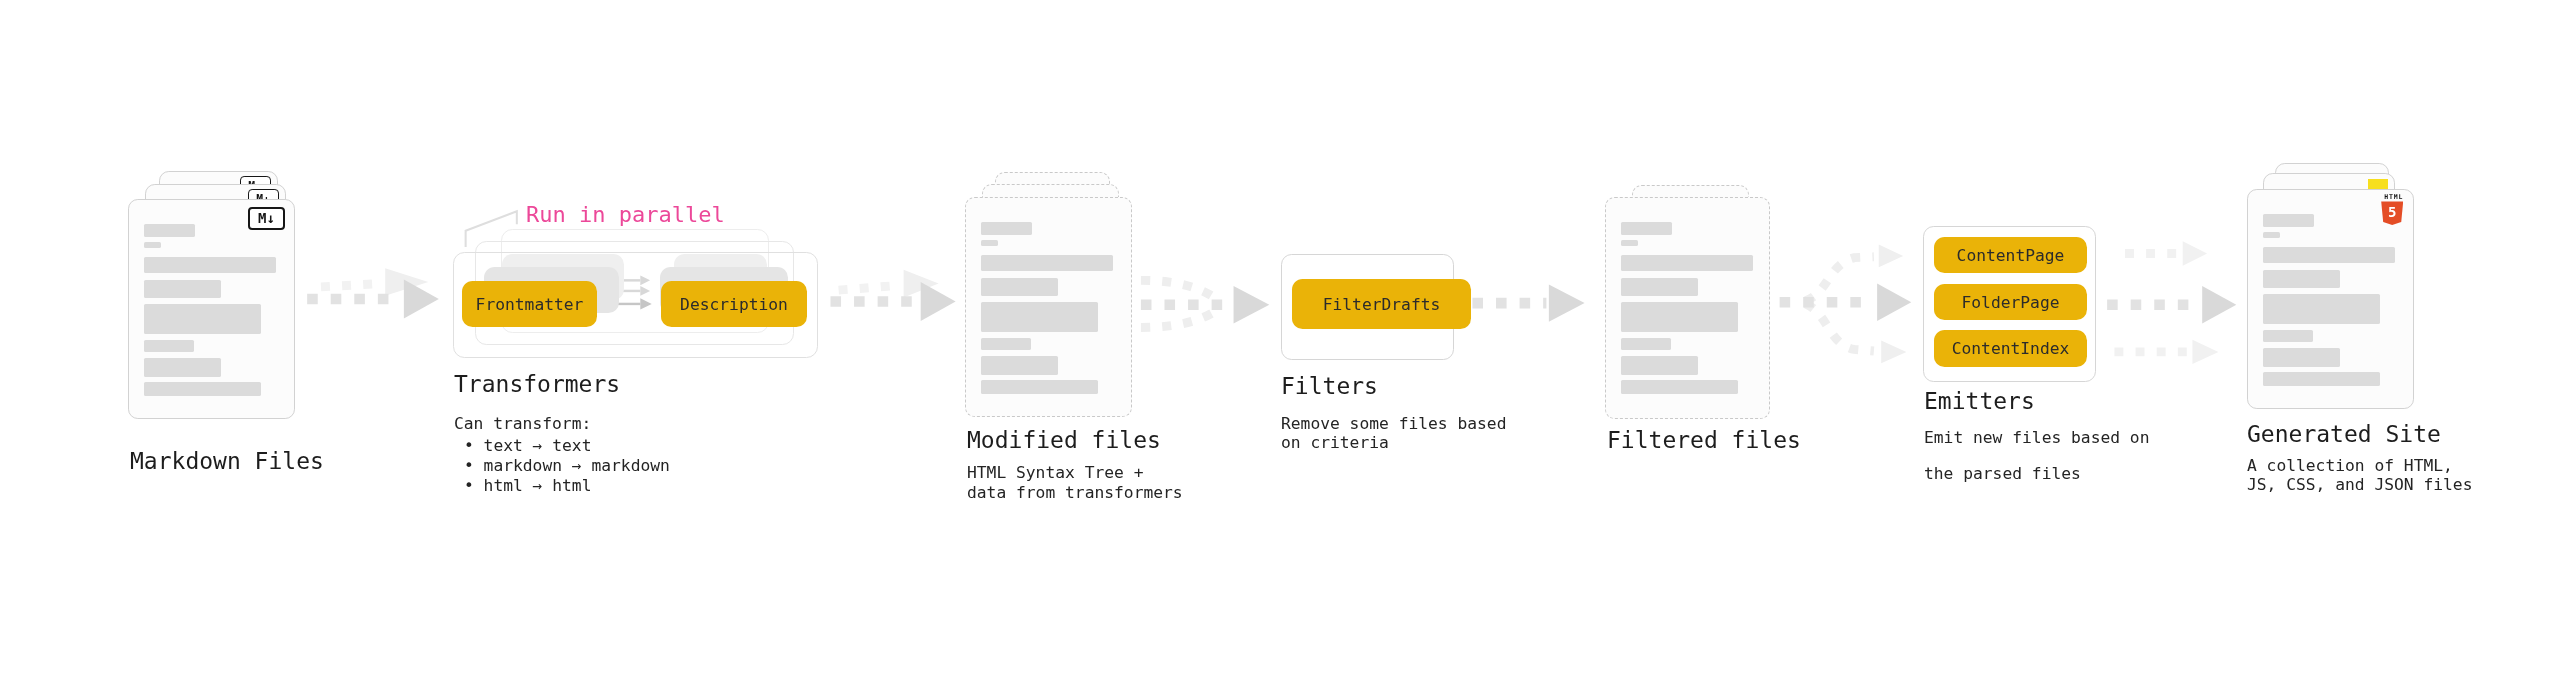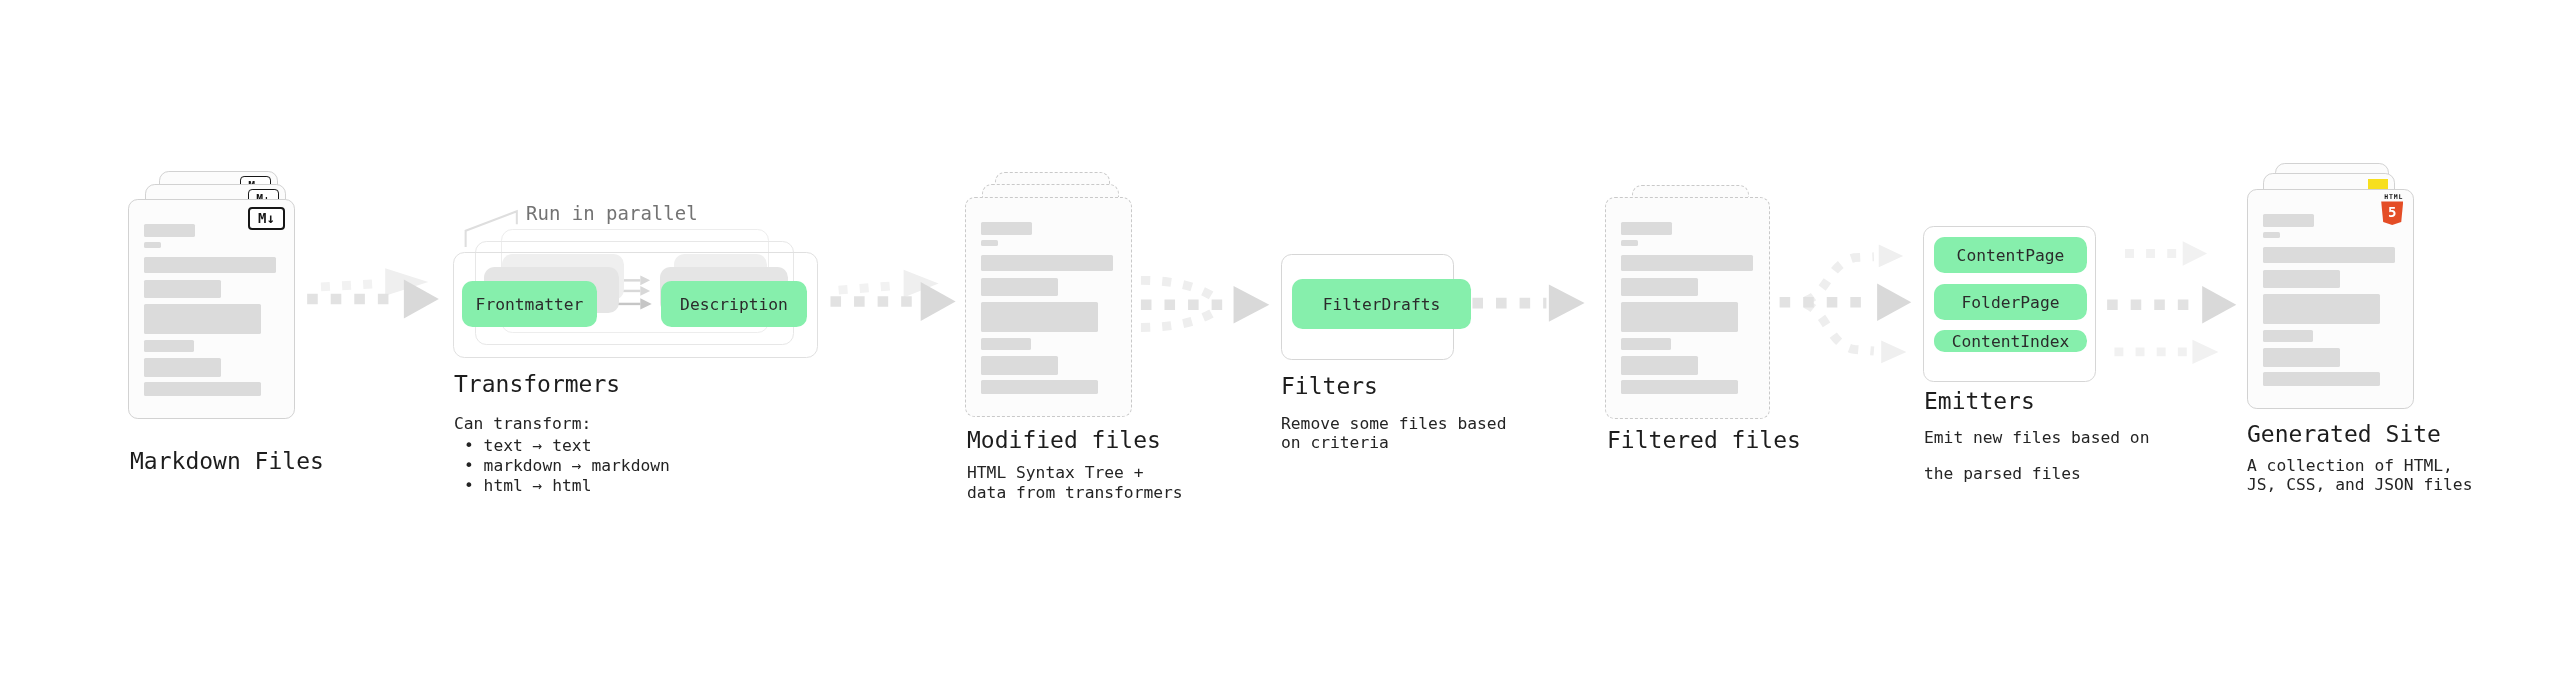--- a/index.html
+++ b/index.html
@@ -16,24 +16,24 @@
   .b3{left:15.4px;top:57px;width:132px;height:16.3px}
   .b4{left:15.4px;top:80px;width:77px;height:18px}
   .b5{left:15.4px;top:104px;width:117px;height:30px}
   .b6{left:15.4px;top:140px;width:50px;height:12.2px}
   .b7{left:15.4px;top:158px;width:77px;height:18.7px}
   .b8{left:15.4px;top:182px;width:117px;height:14px}
 
   
   .label{position:absolute;font-size:23px;color:#1d1d1d;white-space:nowrap;}
   .sub{position:absolute;font-size:16.3px;color:#242424;white-space:nowrap;}
-  .annotation{position:absolute;font-size:19px;color:#737373;white-space:nowrap;}
-
-  
-  .pill{position:absolute;background:#86efac;border-radius:10.6px;display:flex;align-items:center;
+  .annotation{position:absolute;font-size:22px;color:#ec4899;white-space:nowrap;}
+
+  
+  .pill{position:absolute;background:#eab308;border-radius:10.6px;display:flex;align-items:center;
         justify-content:center;font-size:16.3px;color:#2b2b2b;white-space:nowrap;box-sizing:border-box;}
   .pill.g2{background:#e5e5e5;}
   .pill.g3{background:#efefef;}
 
   
   .frame{position:absolute;border:1.6px solid #e0e0e0;border-radius:11.4px;box-sizing:border-box;background:transparent;}
   .frame.f2{border-color:#e7e7e7;}
   .frame.f3{border-color:#ededed;}
 
   
@@ -195,21 +195,21 @@
       <div class="bar b5"></div>
       <div class="bar b6"></div>
       <div class="bar b7"></div>
       <div class="bar b8"></div>
     </div>
   <div class="label" style="left:1607px;top:427px;">Filtered files</div>
 
   <div class="panel" style="left:1923px;top:226px;width:173px;height:156px;"></div>
   <div class="pill" style="left:1934px;top:237px;width:153px;height:36px;">ContentPage</div>
   <div class="pill" style="left:1934px;top:284px;width:153px;height:36px;">FolderPage</div>
-  <div class="pill" style="left:1934px;top:330px;width:153px;height:22px;">ContentIndex</div>
+  <div class="pill" style="left:1934px;top:330px;width:153px;height:37px;">ContentIndex</div>
   <div class="label" style="left:1924px;top:388px;">Emitters</div>
   <div class="sub" style="left:1924px;top:428px;">Emit new files based on</div>
   <div class="sub" style="left:1924px;top:448px;margin-top:16px;">the parsed files</div>
 
   <div class="doc" style="left:2275px;top:163px;width:114px;height:81px;z-index:1;">
     <div class="css-badge">
       <div class="css-word">CSS</div>
       <div class="css-bar" style="background:#2b63e8;"></div>
     </div>
   </div>

